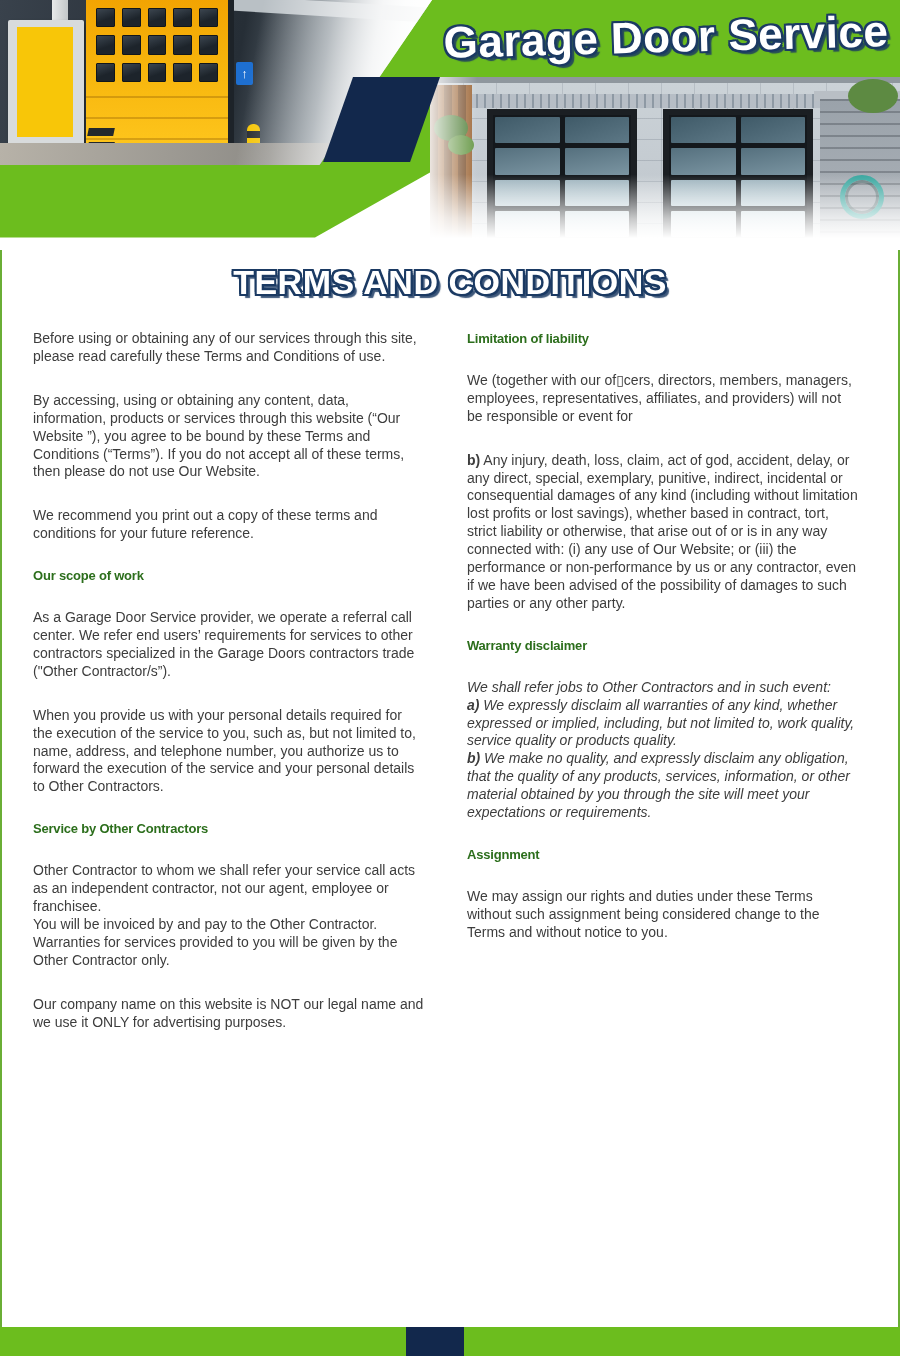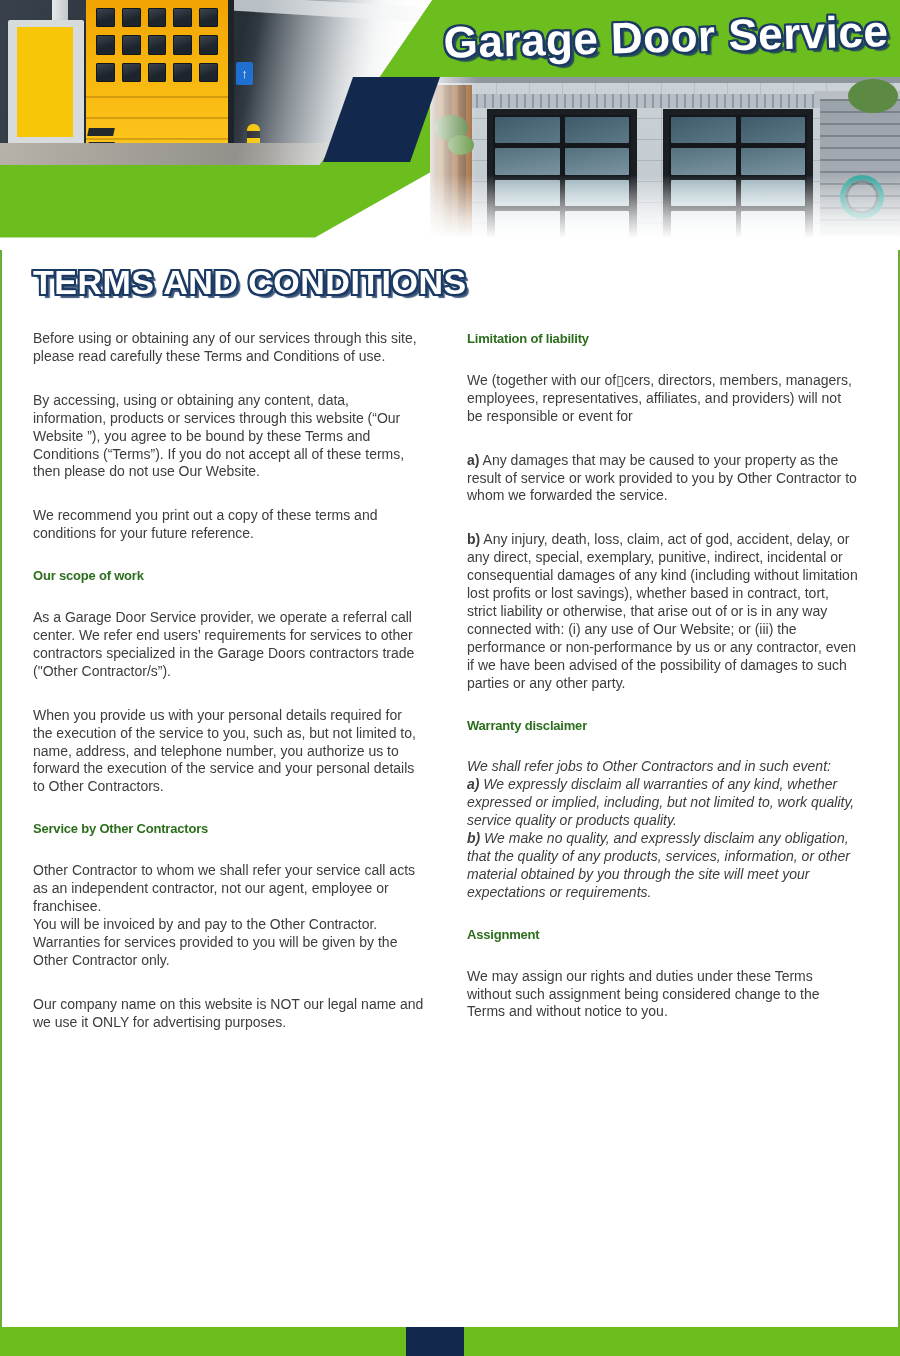--- a/index.html
+++ b/index.html
@@ -56,21 +56,21 @@
     linear-gradient(0deg,#ffffff 4%,rgba(255,255,255,.75) 16%,rgba(255,255,255,0) 42%),
     linear-gradient(90deg,rgba(255,255,255,.85) 0,rgba(255,255,255,0) 10%);}
 
   
   .outline-text{color:#fff;font-weight:bold;letter-spacing:.5px;
     text-shadow:-2px -2px 0 #1b3a63,0 -2px 0 #1b3a63,2px -2px 0 #1b3a63,-2px 0 0 #1b3a63,2px 0 0 #1b3a63,-2px 2px 0 #1b3a63,0 2px 0 #1b3a63,2px 2px 0 #1b3a63,4px 4px 1px rgba(27,58,99,.85);}
   .brand{position:absolute;z-index:6;left:440px;right:8px;top:12px;text-align:center;font-size:44px;transform:rotate(-1.5deg);}
 
   
   .content{flex:1 1 auto;border-left:2px solid #6aae35;border-right:2px solid #6aae35;padding:0 31px;box-sizing:border-box;overflow:hidden;}
-  .page-title{margin:13px 0 0 0;font-size:34px;}
+  .page-title{margin:13px 0 0 0;text-align:center;font-size:34px;}
   .cols{display:flex;gap:42px;margin-top:28px;}
   .col{width:392px;flex:0 0 392px;}
   .para{font-size:14px;line-height:1.28;color:#3d3d3d;margin:0 0 26px 0;}
   .pre{white-space:pre-line;margin-top:13px;}
   .blk{display:block;font-style:italic;}
   .sec-h{font-size:13px;line-height:1.15;font-weight:bold;color:#2c6e1c;margin:2px 0 25px 0;white-space:nowrap;letter-spacing:-.2px;}
   .seg-label{font-weight:bold;}
 
   
   .footer{position:relative;flex:0 0 29px;height:29px;background:#6cbd1e;}
@@ -178,21 +178,20 @@
         <h3 class="sec-h">Service by Other Contractors</h3>
         <p class="para pre">Other Contractor to whom we shall refer your service call acts as an independent contractor, not our agent, employee or franchisee.
 You will be invoiced by and pay to the Other Contractor.
 Warranties for services provided to you will be given by the Other Contractor only.</p>
         <p class="para">Our company name on this website is NOT our legal name and we use it ONLY for advertising purposes.</p>
       </div>
 
       <div class="col">
         <h3 class="sec-h">Limitation of liability</h3>
         <p class="para">We (together with our of▯cers, directors, members, managers, employees, representatives, affiliates, and providers) will not be responsible or event for</p>
-        <p class="para"><b class="seg-label">a)</b> <span>Any damages that may be caused to your property as the result of service or work provided to you by Other Contractor to whom we forwarded the service.</span></p>
         <p class="para"><b class="seg-label">b)</b> <span>Any injury, death, loss, claim, act of god, accident, delay, or any direct, special, exemplary, punitive, indirect, incidental or consequential damages of any kind (including without limitation lost profits or lost savings), whether based in contract, tort, strict liability or otherwise, that arise out of or is in any way connected with: (i) any use of Our Website; or (iii) the performance or non-performance by us or any contractor, even if we have been advised of the possibility of damages to such parties or any other party.</span></p>
 
         <h3 class="sec-h">Warranty disclaimer</h3>
         <p class="para">
           <span class="blk">We shall refer jobs to Other Contractors and in such event:</span>
           <span class="blk"><b class="seg-label">a)</b> <span>We expressly disclaim all warranties of any kind, whether expressed or implied, including, but not limited to, work quality, service quality or products quality.</span></span>
           <span class="blk"><b class="seg-label">b)</b> <span>We make no quality, and expressly disclaim any obligation, that the quality of any products, services, information, or other material obtained by you through the site will meet your expectations or requirements.</span></span>
         </p>
 
         <h3 class="sec-h">Assignment</h3>

